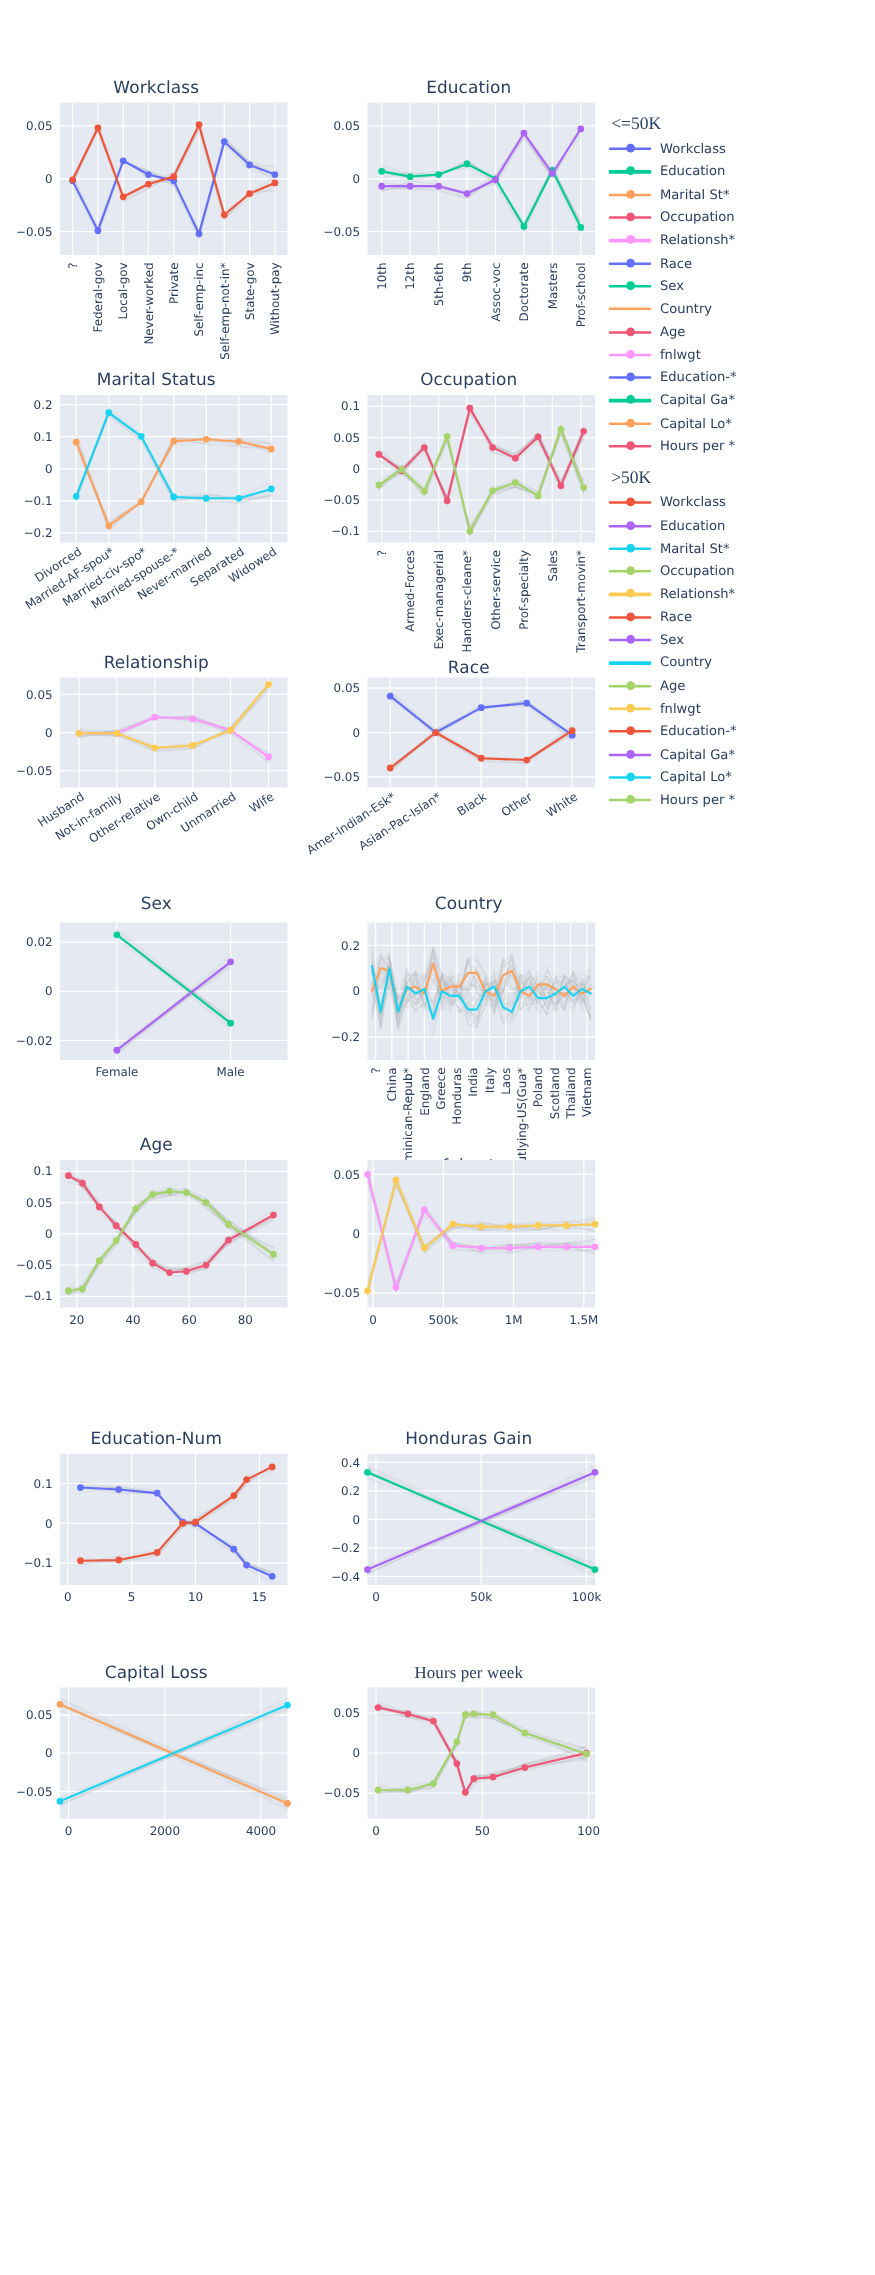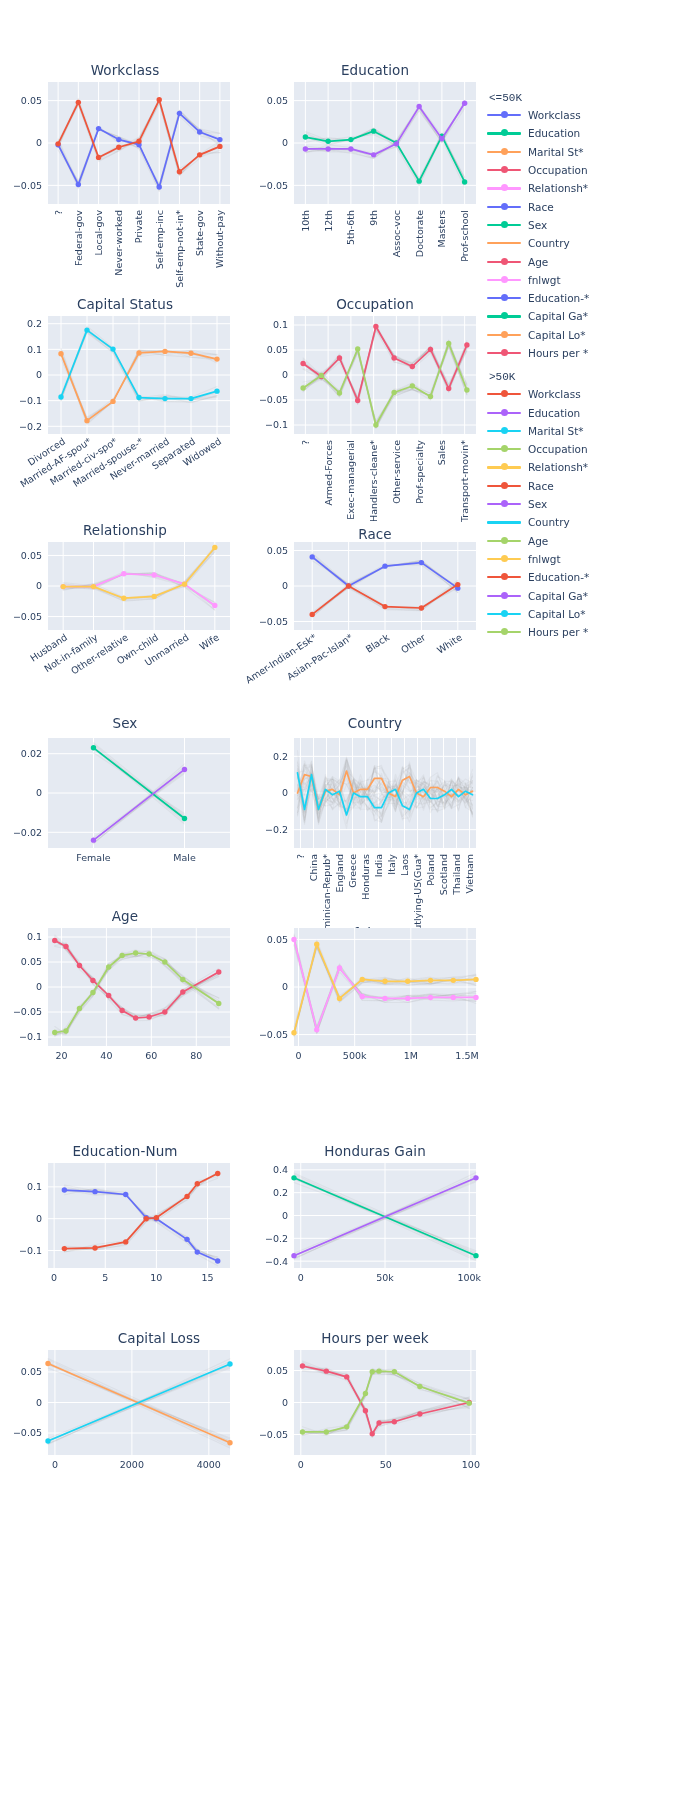--- a/index.html
+++ b/index.html
@@ -16,21 +16,21 @@
     letter-spacing:.1px;
   }
   svg{display:block;overflow:visible;}
   .tick{font-size:9.5px;fill:#2a3f5f;font-family:"DejaVu Sans",sans-serif;}
   .gl{stroke:#ffffff;stroke-width:1;}
   .ln{fill:none;stroke-linecap:round;stroke-linejoin:round;stroke-width:1.7;}
   .noise{fill:none;stroke-width:1.1;stroke-linecap:round;stroke-linejoin:round;opacity:.10;}
   .mk{stroke:none;}
   
   #legend{position:absolute;left:487px;top:92px;width:210px;}
-  .lg-head{font-size:11px;color:#2a3f5f;margin:0 0 2px 2px;font-family:Liberation Mono, monospace;}
+  .lg-head{font-size:14px;color:#2a3f5f;margin:0 0 2px 2px;font-family:Liberation Serif, serif;}
   .lg-gap{height:9px;}
   .lg-row{display:flex;align-items:center;height:18.3px;}
   .lg-swatch{width:34px;height:12px;position:relative;flex:0 0 34px;}
   .lg-swatch i{position:absolute;left:0;top:5px;width:34px;height:2.2px;display:block;border-radius:1px;}
   .lg-swatch b{position:absolute;left:13.5px;top:2px;width:7px;height:7px;border-radius:50%;display:block;}
   .lg-label{font-size:10.5px;color:#2a3f5f;padding-left:7px;white-space:nowrap;font-family:"DejaVu Sans",sans-serif;}
 </style>
 </head>
 <body>
 
@@ -152,21 +152,21 @@
         <circle cx="59.38" cy="76.93" r="2.7" fill="#AB63FA" class="mk"></circle>
         <circle cx="82.13" cy="76.93" r="2.7" fill="#AB63FA" class="mk"></circle>
         <circle cx="104.88" cy="76.93" r="2.7" fill="#AB63FA" class="mk"></circle>
         <circle cx="127.63" cy="82.86" r="2.7" fill="#AB63FA" class="mk"></circle>
         <circle cx="150.38" cy="71.85" r="2.7" fill="#AB63FA" class="mk"></circle>
         <circle cx="173.13" cy="34.57" r="2.7" fill="#AB63FA" class="mk"></circle>
         <circle cx="195.88" cy="66.76" r="2.7" fill="#AB63FA" class="mk"></circle>
         <circle cx="218.63" cy="31.18" r="2.7" fill="#AB63FA" class="mk"></circle>
       </svg>
     </div>
-    <div class="p-title" style="left: 0px; top: 296px; width: 250px;">Capital Status</div>
+    <div class="p-title" style="left: 0px; top: 296px; width: 250px;">Marital Status</div>
     <div class="panel" style="left: 0px; top: 306px; width: 244px; height: 226px;">
       <svg width="244" height="226" viewBox="0 0 244 226">
         <rect x="48" y="10" width="182" height="118" fill="#E5EAF2"></rect>
         <line x1="61" y1="10" x2="61" y2="128" class="gl"></line>
         <line x1="87" y1="10" x2="87" y2="128" class="gl"></line>
         <line x1="113" y1="10" x2="113" y2="128" class="gl"></line>
         <line x1="139" y1="10" x2="139" y2="128" class="gl"></line>
         <line x1="165" y1="10" x2="165" y2="128" class="gl"></line>
         <line x1="191" y1="10" x2="191" y2="128" class="gl"></line>
         <line x1="217" y1="10" x2="217" y2="128" class="gl"></line>
@@ -722,21 +722,21 @@
         <path d="M48.00 105.46 L230.00 26.06" class="noise" stroke="#8a8a8a"></path>
         <path d="M48.00 102.72 L230.00 28.69" class="noise" stroke="#8a8a8a"></path>
         <path d="M48.00 24.84 L230.00 102.67" class="ln" stroke="#00CC96" stroke-width="1.9"></path>
         <circle cx="48.00" cy="24.84" r="2.7" fill="#00CC96" class="mk"></circle>
         <circle cx="230.00" cy="102.67" r="2.7" fill="#00CC96" class="mk"></circle>
         <path d="M48.00 102.67 L230.00 24.84" class="ln" stroke="#AB63FA" stroke-width="1.9"></path>
         <circle cx="48.00" cy="102.67" r="2.7" fill="#AB63FA" class="mk"></circle>
         <circle cx="230.00" cy="24.84" r="2.7" fill="#AB63FA" class="mk"></circle>
       </svg>
     </div>
-    <div class="p-title" style="left: 0px; top: 1330px; width: 250px; margin-left: 34px;">Capital Loss</div>
+    <div class="p-title" style="left: 0px; top: 1330px; width: 250px;">Capital Loss</div>
     <div class="panel" style="left: 0px; top: 1340px; width: 244px; height: 151px;">
       <svg width="244" height="151" viewBox="0 0 244 151">
         <rect x="48" y="10" width="182" height="105" fill="#E5EAF2"></rect>
         <line x1="54.92600422832981" y1="10" x2="54.92600422832981" y2="115" class="gl"></line>
         <line x1="131.8816067653277" y1="10" x2="131.8816067653277" y2="115" class="gl"></line>
         <line x1="208.8372093023256" y1="10" x2="208.8372093023256" y2="115" class="gl"></line>
         <line x1="48" y1="93.0232558139535" x2="230" y2="93.0232558139535" class="gl"></line>
         <line x1="48" y1="62.5" x2="230" y2="62.5" class="gl"></line>
         <line x1="48" y1="31.976744186046506" x2="230" y2="31.976744186046506" class="gl"></line>
         <text x="42" y="96.4232558139535" text-anchor="end" class="tick">−0.05</text>
@@ -760,21 +760,21 @@
         <path d="M48.00 103.75 L230.00 25.27" class="noise" stroke="#8a8a8a"></path>
         <path d="M48.00 101.00 L230.00 27.89" class="noise" stroke="#8a8a8a"></path>
         <path d="M48.00 23.43 L230.00 102.79" class="ln" stroke="#FFA15A" stroke-width="1.9"></path>
         <circle cx="48.00" cy="23.43" r="2.7" fill="#FFA15A" class="mk"></circle>
         <circle cx="230.00" cy="102.79" r="2.7" fill="#FFA15A" class="mk"></circle>
         <path d="M48.00 100.96 L230.00 24.04" class="ln" stroke="#19D3F3" stroke-width="1.9"></path>
         <circle cx="48.00" cy="100.96" r="2.7" fill="#19D3F3" class="mk"></circle>
         <circle cx="230.00" cy="24.04" r="2.7" fill="#19D3F3" class="mk"></circle>
       </svg>
     </div>
-    <div class="p-title" style="left: 250px; top: 1330px; width: 250px;">Hours per week</div>
+    <div class="p-title" style="left: 250px; top: 1330px; width: 250px; font-family: Liberation Serif, serif;">Hours per week</div>
     <div class="panel" style="left: 246px; top: 1340px; width: 244px; height: 151px;">
       <svg width="244" height="151" viewBox="0 0 244 151">
         <rect x="48" y="10" width="182" height="105" fill="#E5EAF2"></rect>
         <line x1="54.80373831775701" y1="10" x2="54.80373831775701" y2="115" class="gl"></line>
         <line x1="139.85046728971963" y1="10" x2="139.85046728971963" y2="115" class="gl"></line>
         <line x1="224.89719626168224" y1="10" x2="224.89719626168224" y2="115" class="gl"></line>
         <line x1="48" y1="94.51219512195122" x2="230" y2="94.51219512195122" class="gl"></line>
         <line x1="48" y1="62.50000000000001" x2="230" y2="62.50000000000001" class="gl"></line>
         <line x1="48" y1="30.487804878048777" x2="230" y2="30.487804878048777" class="gl"></line>
         <text x="42" y="97.91219512195123" text-anchor="end" class="tick">−0.05</text>

